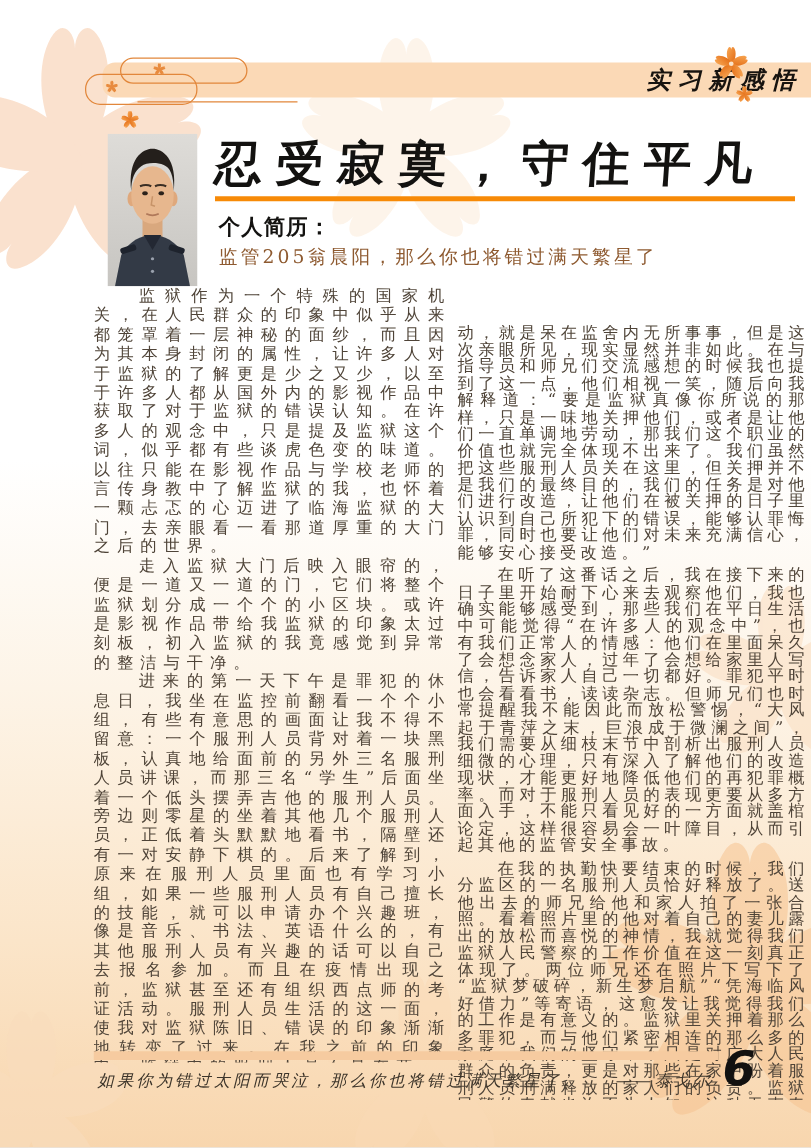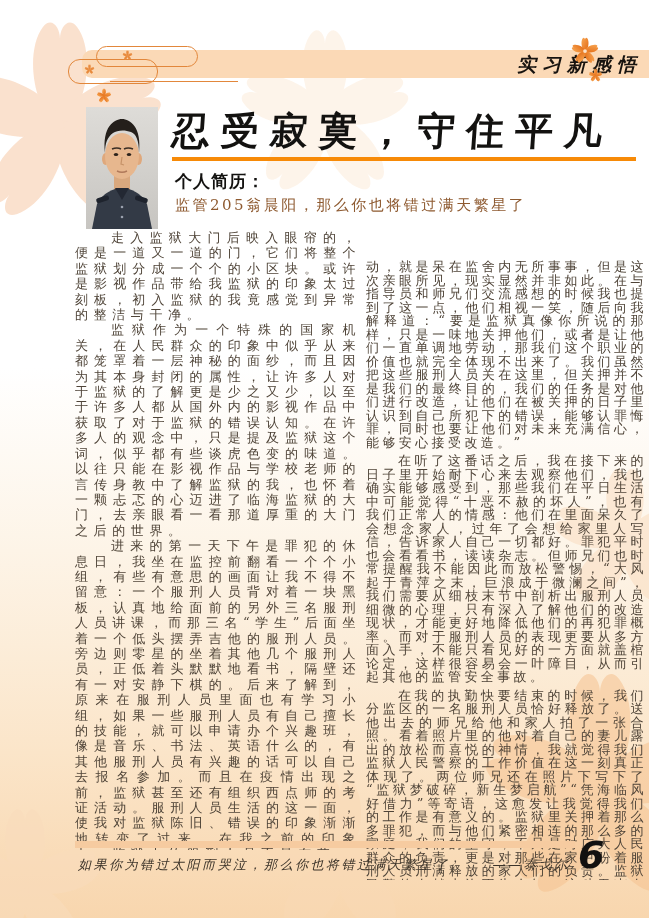--- a/index.html
+++ b/index.html
@@ -156,27 +156,27 @@
       <circle cx="36" cy="110" r="1.3" fill="#9aa1ad"></circle>
     </svg>
   </div>
 
   <div class="abs article-title">忍受寂寞，守住平凡</div>
   <div class="abs title-rule"></div>
   <div class="abs resume-label">个人简历：</div>
   <div class="abs resume-line">监管205翁晨阳，那么你也将错过满天繁星了</div>
 
   <div class="col col-left">
+    <p>监狱作为一个特殊的国家机关，在人民群众的印象中似乎从来都笼罩着一层神秘的面纱，而且因为其本身封闭的属性，让许多人对于监狱的了解更是少之又少，以至于许多人都从国外内的影视作品中获取了对于监狱的错误认知。在许多人的观念中，只是提及监狱这个词，似乎都有些谈虎色变的味道。以往只能在影视作品与学校老师的言传身教中了解监狱的我，也怀着一颗忐忑的心迈进了临海监狱的大门，去亲眼看一看那道厚重的大门之后的世界。</p>
     <p>走入监狱大门后映入眼帘的，便是一道又一道的门，它们将整个监狱划分成一个个的小区块。或许是影视作品带给我监狱的印象太过刻板，初入监狱的我竟感觉到异常的整洁与干净。</p>
-    <p>监狱作为一个特殊的国家机关，在人民群众的印象中似乎从来都笼罩着一层神秘的面纱，而且因为其本身封闭的属性，让许多人对于监狱的了解更是少之又少，以至于许多人都从国外内的影视作品中获取了对于监狱的错误认知。在许多人的观念中，只是提及监狱这个词，似乎都有些谈虎色变的味道。以往只能在影视作品与学校老师的言传身教中了解监狱的我，也怀着一颗忐忑的心迈进了临海监狱的大门，去亲眼看一看那道厚重的大门之后的世界。</p>
     <p>进来的第一天下午是罪犯的休息日，我坐在监控前翻看一个个小组，有些有意思的画面让我不得不留意：一个服刑人员背对着一块黑板，认真地给面前的另外三名服刑人员讲课，而那三名“学生”后面坐着一个低头摆弄吉他的服刑人员。旁边则零星的坐着其他几个服刑人员，正低着头默默地看书，隔壁还有一对安静下棋的。后来了解到，原来在服刑人员里面也有学习小组，如果一些服刑人员有自己擅长的技能，就可以申请办个兴趣班，像是音乐、书法、英语什么的，有其他服刑人员有兴趣的话可以自己去报名参加。而且在疫情出现之前，监狱甚至还有组织西点师的考证活动。服刑人员生活的这一面，使我对监狱陈旧、错误的印象渐渐地转变了过来。在我之前的印象中，监狱中的服刑人员不是在劳</p>
   </div>
   <div class="col col-right">
     <p class="no-indent">动，就是呆在监舍内无所事事，但是这次亲眼所见，现实显然并非如此。在与指导员和师兄们交流感想的时候我也提到了这一点，他们相视一笑，随后向我解释道：“要是监狱真像你所说的那样，只是一味地关押他们，或者是让他们一直单调地劳动，那我们这个职业的价值也就完全体现不出来了。我们虽然把这些服刑人员关在这里，但关押并不是我们的最终目的，我们的任务是对他们进行改造，让他们在被关押的日子里认识到自己所犯下的错误，能够认罪悔罪，同时也要让他们对未来充满信心，能够安心接受改造。”</p>
-    <p>在听了这番话之后，我在接下来的日子里开始耐下心来去观察他们，我也确实能够感受到，那些我们在平日生活中可能觉得“十恶不赦的坏人”，也有我们正常人的情感：他们在里面呆久了会想念家人，过年了会想给家里人写信，告诉家人自己一切都好。罪犯平时也会看看书，读读杂志。但师兄们也时常提醒我不能因此而放松警惕，“大风起于青萍之末，巨浪成于微澜之间”，我们需要从细枝末节中剖析出服刑人员细微的心理，只有深入了解他们的改造现状，才能更好地降低他们的再犯罪概率。而对于服刑人员的表现更要从多方面入手，不能只看见好的一方面就盖棺论定，这样很容易会一叶障目，从而引起其他的监管安全事故。</p>
+    <p>在听了这番话之后，我在接下来的日子里开始耐下心来去观察他们，我也确实能够感受到，那些我们在平日生活中可能觉得“在许多人的观念中”，也有我们正常人的情感：他们在里面呆久了会想念家人，过年了会想给家里人写信，告诉家人自己一切都好。罪犯平时也会看看书，读读杂志。但师兄们也时常提醒我不能因此而放松警惕，“大风起于青萍之末，巨浪成于微澜之间”，我们需要从细枝末节中剖析出服刑人员细微的心理，只有深入了解他们的改造现状，才能更好地降低他们的再犯罪概率。而对于服刑人员的表现更要从多方面入手，不能只看见好的一方面就盖棺论定，这样很容易会一叶障目，从而引起其他的监管安全事故。</p>
     <p>在我的执勤快要结束的时候，我们分监区的一名服刑人员恰好释放了。送他出去的师兄给他和家人拍了一张合照。看着照片里的他对着自己的妻儿露出的放松而喜悦的神情，我就觉得我们监狱人民警察的工作价值在这一刻真正体现了。两位师兄还在照片下写下了“监狱梦破碎，新生梦启航”“凭海临风好借力”等寄语，这愈发让我觉得我们的工作是有意义的。监狱里关押着那么多罪犯，而与他们紧密相连的那么多的家庭，我们的坚守，不只是对广大人民群众的负责，更是对那些在家中盼着服刑人员刑满释放的家人们的负责。监狱民警的奉献也许不为人知，这种无声奉献早已是常态，我们所要做的，就是坚守自己的岗位，忍受寂寞，守住平凡。</p>
   </div>
 
   <div class="abs footer-divider"></div>
   <div class="abs footer-row">
     <span>如果你为错过太阳而哭泣，那么你也将错过满天繁星了。</span>
     <span>——泰戈尔</span>
   </div>
   <div class="abs page-number">6</div>
 

